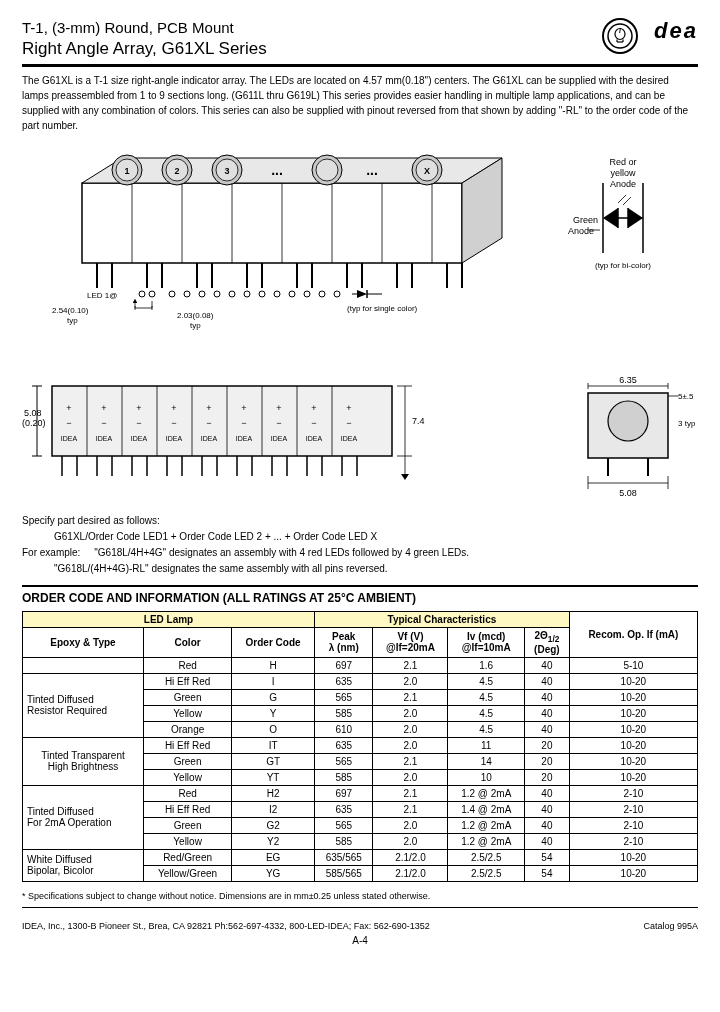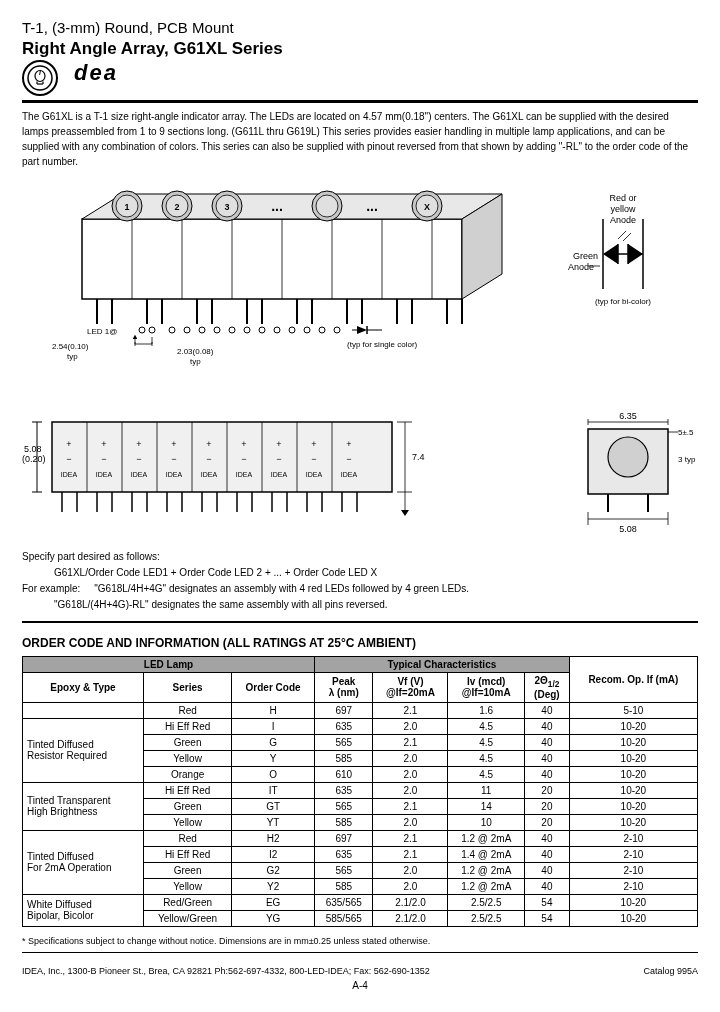--- a/index.html
+++ b/index.html
@@ -12,30 +12,29 @@
       min-height: 1012px;
       padding: 18px 22px;
     }
     .header-section {
       display: flex;
       justify-content: space-between;
       align-items: flex-start;
       border-bottom: 3px solid #000;
       padding-bottom: 4px;
       margin-bottom: 6px;
-      flex-direction: column;
     }
     .header-title h1 {
       font-size: 15px;
       font-weight: normal;
       line-height: 1.3;
     }
     .header-title h1 strong {
       font-size: 17px;
-      font-weight: bold;
+      font-weight: normal;
     }
     .logo-area {
       display: flex;
       gap: 16px;
     }
     .logo-circle {
       width: 36px;
       height: 36px;
       border: 2px solid #000;
       border-radius: 50%;
@@ -90,41 +89,41 @@
       line-height: 1.6;
     }
     .ordering-section .indent {
       margin-left: 32px;
     }
     .order-title {
       font-size: 12px;
       font-weight: bold;
       margin-bottom: 6px;
       border-top: 2px solid #000;
-      padding-top: 13px;
+      padding-top: 4px;
     }
     
     .data-table {
       width: 100%;
       border-collapse: collapse;
       font-size: 10px;
       margin-bottom: 8px;
     }
     .data-table th, .data-table td {
       border: 1px solid #000;
       text-align: center;
       padding: 2px 4px;
       vertical-align: middle;
     }
     .data-table th {
       background: #fff;
       font-weight: bold;
     }
     .data-table .group-header {
-      background: #a3a3a3;
+      background: #fef9c3;
       font-weight: bold;
       text-align: center;
     }
     .data-table .epoxy-cell {
       text-align: left;
       vertical-align: middle;
     }
     .footer-note {
       font-size: 9px;
       line-height: 1.5;
@@ -436,21 +435,21 @@
 
 <table class="data-table">
   <thead>
     <tr>
       <th colspan="3" class="group-header">LED Lamp</th>
       <th colspan="4" class="group-header">Typical Characteristics</th>
       <th rowspan="2">Recom. Op. If (mA)</th>
     </tr>
     <tr>
       <th>Epoxy &amp; Type</th>
-      <th>Series</th>
+      <th>Color</th>
       <th>Order Code</th>
       <th>Peak<br>λ (nm)</th>
       <th>Vf (V)<br>@If=20mA</th>
       <th>Iv (mcd)<br>@If=10mA</th>
       <th>2Θ<sub>1/2</sub><br>(Deg)</th>
     </tr>
   </thead>
   <tbody id="table-body">
   <tr>
         <td rowspan="1" class="epoxy-cell" style="font-size: 10px; text-align: left;"></td>
@@ -493,21 +492,21 @@
       <tr>
         <td>Orange</td>
         <td>O</td>
         <td>610</td>
         <td>2.0</td>
         <td>4.5</td>
         <td>40</td>
         <td>10-20</td>
       </tr>
       <tr>
-        <td rowspan="3" class="epoxy-cell" style="font-size: 10px; text-align: left;">Tinted Transparent<br>High Brightness</td>
+        <td rowspan="3" class="epoxy-cell" style="font-size: 10px; text-align: center;">Tinted Transparent<br>High Brightness</td>
         <td>Hi Eff Red</td>
         <td>IT</td>
         <td>635</td>
         <td>2.0</td>
         <td>11</td>
         <td>20</td>
         <td>10-20</td>
       </tr>
       <tr>
         <td>Green</td>

